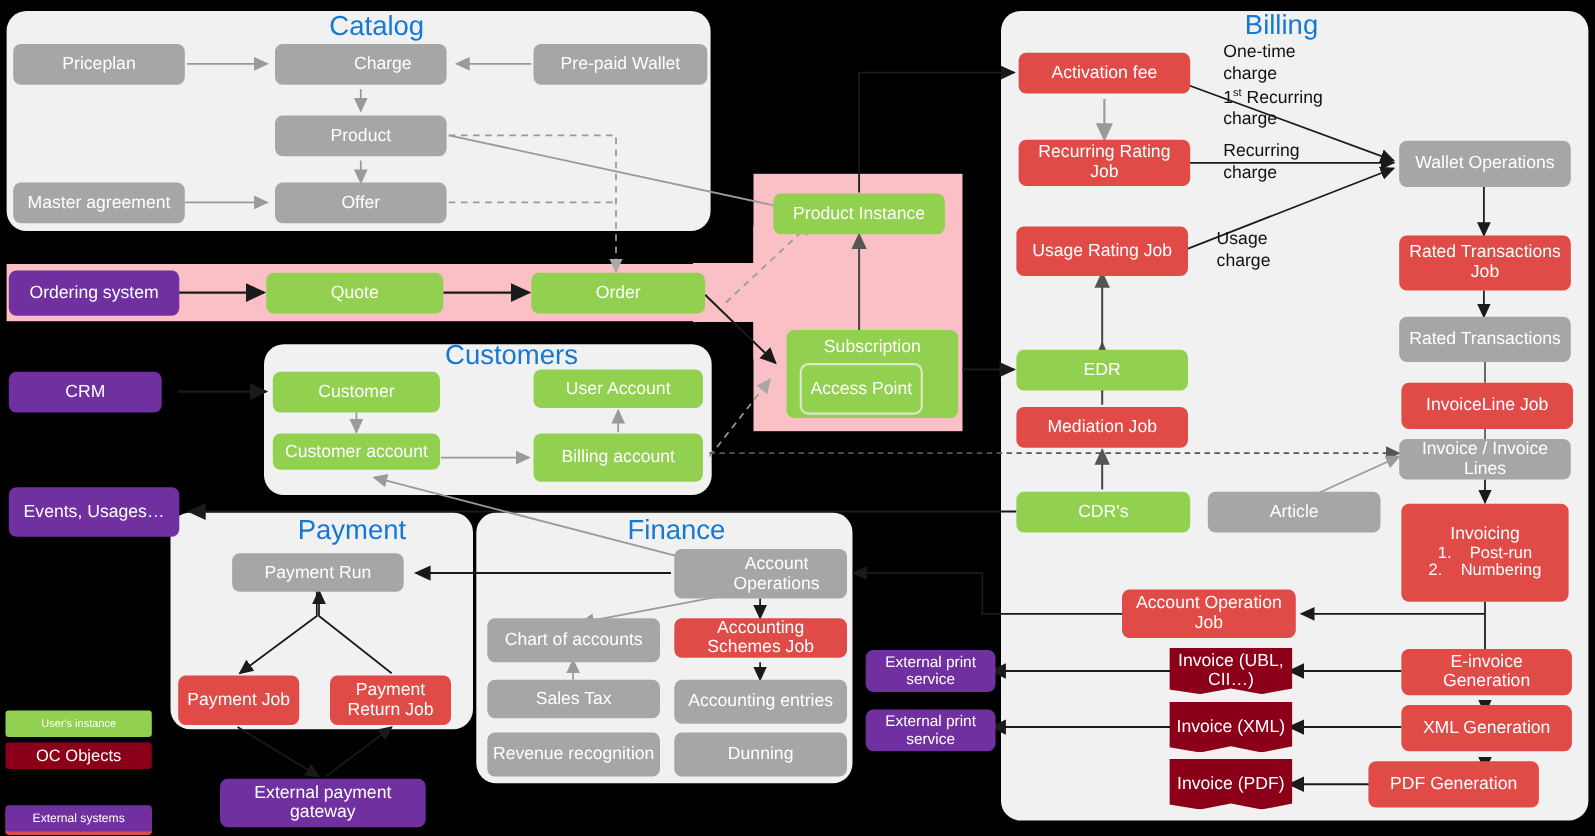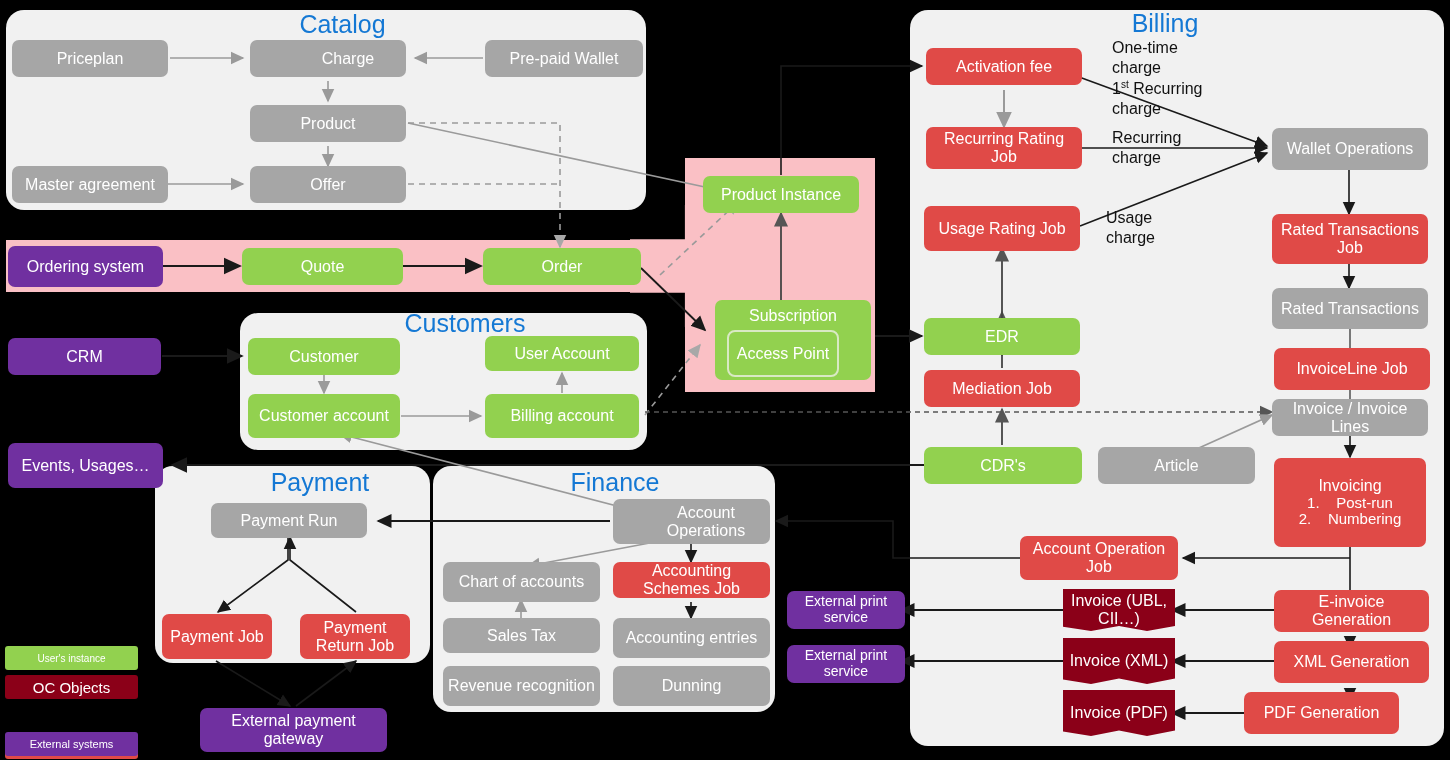--- a/index.html
+++ b/index.html
@@ -164,24 +164,24 @@
   <div class="node purple" style="left:8px;top:246px;width:155px;height:41px;">Ordering system</div>
   <div class="node green" style="left:242px;top:248px;width:161px;height:37px;">Quote</div>
   <div class="node green" style="left:483px;top:248px;width:158px;height:37px;">Order</div>
 
   <div class="node green" style="left:703px;top:176px;width:156px;height:37px;">Product Instance</div>
   <div class="node green" style="left:703px;top:300px;width:156px;height:80px;flex-direction:column;justify-content:flex-start;padding-top:7px;margin-left:12px;">
     <span>Subscription</span>
   </div>
   <div class="accesspoint" style="left:727px;top:330px;width:108px;height:43px;">Access Point</div>
 
-  <div class="node purple" style="left:8px;top:338px;width:153px;height:37px;">CRM</div>
+  <div class="node purple" style="left:8px;top:338px;width:139px;height:37px;">CRM</div>
   <div class="node green" style="left:248px;top:338px;width:152px;height:37px;">Customer</div>
   <div class="node green" style="left:485px;top:336px;width:154px;height:35px;">User Account</div>
-  <div class="node green" style="left:248px;top:394px;width:152px;height:44px;">Customer account</div>
+  <div class="node green" style="left:248px;top:394px;width:152px;height:33px;">Customer account</div>
   <div class="node green" style="left:485px;top:394px;width:154px;height:44px;">Billing account</div>
   <div class="node purple" style="left:8px;top:443px;width:155px;height:45px;">Events, Usages…</div>
 
   <div class="node gray" style="left:211px;top:503px;width:156px;height:35px;">Payment Run</div>
   <div class="node red" style="left:162px;top:614px;width:110px;height:45px;">Payment Job</div>
   <div class="node red" style="left:300px;top:614px;width:110px;height:45px;">Payment Return Job</div>
   <div class="node purple" style="left:200px;top:708px;width:187px;height:44px;">External payment gateway</div>
 
   <div class="node gray" style="left:613px;top:499px;width:157px;height:45px;padding-left:33px;">Account Operations</div>
   <div class="node gray" style="left:443px;top:562px;width:157px;height:40px;">Chart of accounts</div>

